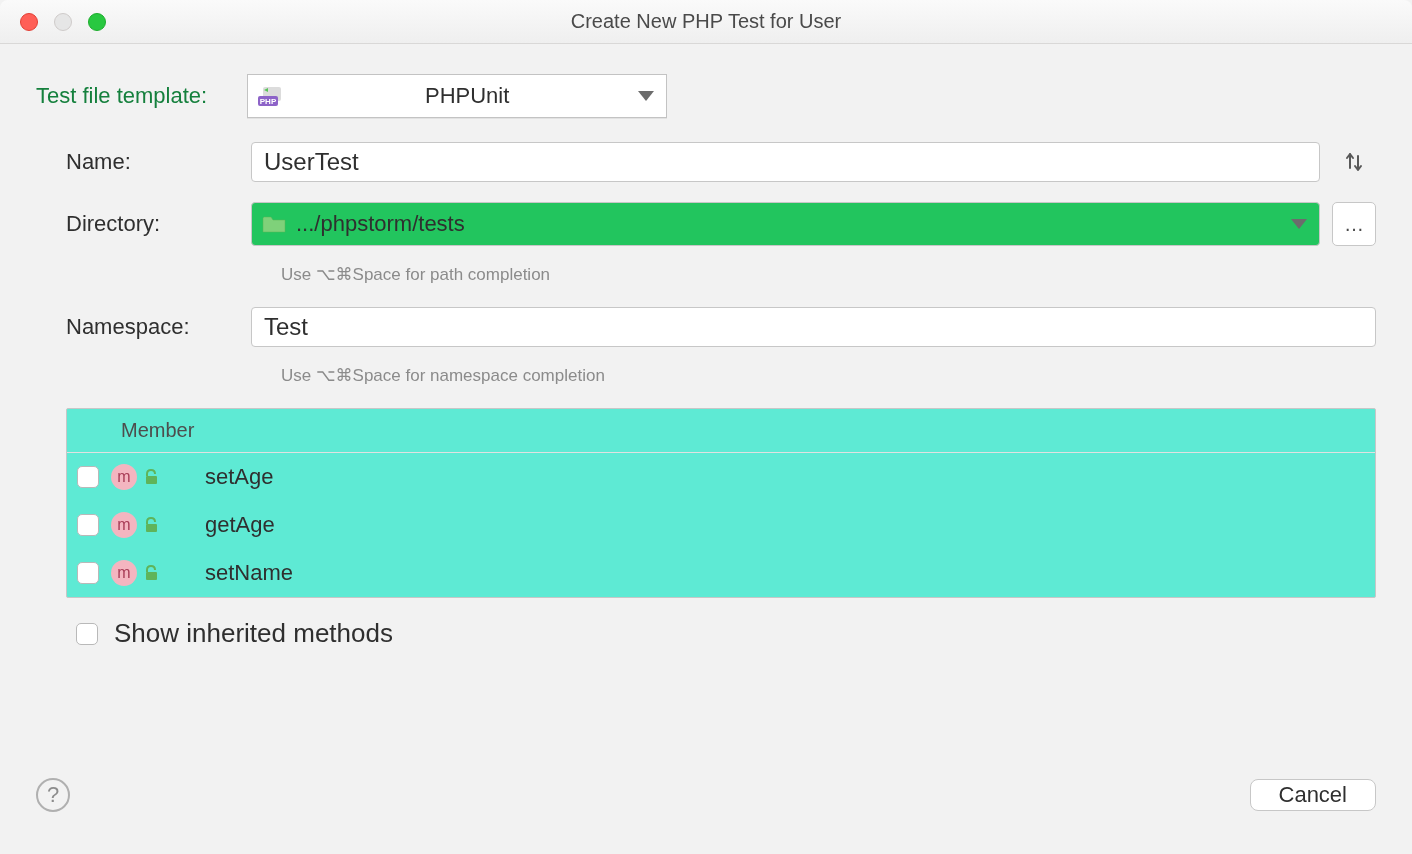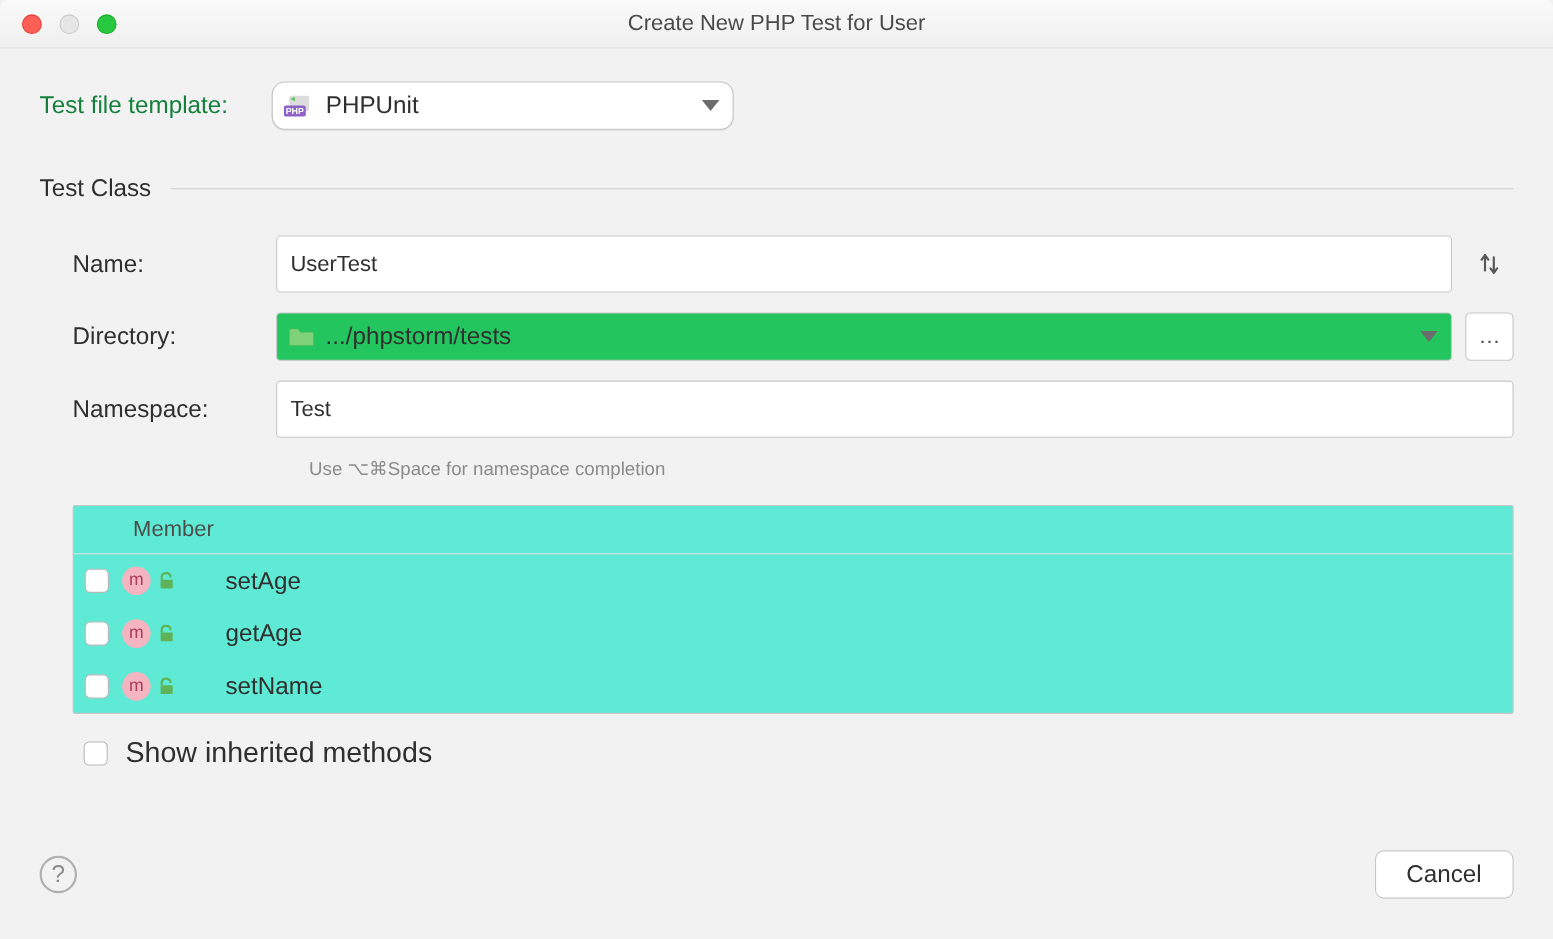--- a/index.html
+++ b/index.html
@@ -65,26 +65,27 @@
   .label {
     font-size: 22px;
     color:#15803d;
   }
   .template-row .label { width: auto; margin-right: 40px; }
 
   .select {
     height: 44px;
     background:#ffffff;
     border:1px solid #c3c3c3;
-    border-radius:12px;
+    border-radius:0;
     display:flex;
     align-items:center;
     padding: 0 12px 0 10px;
     position:relative;
     box-shadow: inset 0 1px 0 #fff, 0 1px 0 #e2e2e2;
+    text-align: center;
   }
   .template-select { width: 420px; }
   .select .s-text { font-size:22px; margin-left:8px; flex:1; }
   .select .caret, .caret {
     width:0; height:0;
     border-left:8px solid transparent;
     border-right:8px solid transparent;
     border-top:10px solid #6c6c6c;
   }
 
@@ -110,25 +111,25 @@
     flex:1;
     height:1px;
     background:#d0d0d0;
   }
 
   .form-area { padding-left: 30px; }
   .form-row { display:flex; align-items:center; margin-bottom: 18px; }
   .flabel { width: 185px; font-size:22px; }
   .input {
     flex:1;
-    height:52px;
+    height:40px;
     border:1px solid #c7c7c7;
     background:#ffffff;
     border-radius:4px;
-    font-size:20px;
+    font-size:24px;
     padding: 0 12px;
     color:#2f2f2f;
     outline:none;
   }
   .sort-btn, .dots-btn {
     width:44px; height:44px;
     margin-left:12px;
     display:flex; align-items:center; justify-content:center;
     font-size:20px;
     color:#4a4a4a;
@@ -215,21 +216,21 @@
     width:34px; height:34px;
     border-radius:50%;
     border:2px solid #b0b0b0;
     color:#8c8c8c;
     display:flex; align-items:center; justify-content:center;
     font-size:22px;
     background:#f2f2f2;
   }
   .spacer { flex:1; }
   .btn {
-    height:44px;
+    height:32px;
     padding: 0 28px;
     font-size:22px;
     border-radius:8px;
     border:1px solid #c7c7c7;
     background:#ffffff;
     display:flex; align-items:center; justify-content:center;
     margin-left:34px;
   }
   .btn.primary {
     background: linear-gradient(#5ea0f3, #2a7be6);
@@ -266,24 +267,20 @@
             <path d="M6 5 L10 3 L10 7 Z" fill="#58c558"></path>
             <rect x="0" y="11" width="20" height="10" rx="2" fill="#8d63c8"></rect>
             <text x="10" y="19" font-size="8" fill="#fff" text-anchor="middle" font-family="Arial" font-weight="bold">PHP</text>
           </svg>
         </span>
         <span class="s-text">PHPUnit</span>
         <span class="caret"></span>
       </div>
     </div>
 
-    <div class="section-header">
-      <span class="stitle">Test Class</span>
-      <div class="line"></div>
-    </div>
 
     <div class="form-area">
 
       <div class="form-row">
         <div class="flabel">Name:</div>
         <input class="input" value="UserTest" style="">
         <div class="sort-btn">
           <svg width="22" height="22" viewBox="0 0 22 22">
             <path d="M7 3 L7 17 M7 3 L4 7 M7 3 L10 7" stroke="#595959" stroke-width="2" fill="none" stroke-linecap="round"></path>
             <path d="M15 19 L15 5 M15 19 L12 15 M15 19 L18 15" stroke="#595959" stroke-width="2" fill="none" stroke-linecap="round"></path>
@@ -299,20 +296,21 @@
               <path d="M1 4 L1 18 L23 18 L23 6 L11 6 L9 3 L2 3 Z" fill="#7fd17a" stroke="#59b554" stroke-width="0.5"></path>
             </svg>
           </span>
           <span class="c-text">.../phpstorm/tests</span>
           <span class="caret"></span>
         </div>
         <div class="dots-btn">
           <span>…</span>
         </div>
       </div>
+      <div class="hint">Use ⌥⌘Space for path completion</div>
 
       <div class="form-row" style="margin-bottom:18px;">
         <div class="flabel">Namespace:</div>
         <input class="input" value="Test" style="">
       </div>
       <div class="hint">Use ⌥⌘Space for namespace completion</div>
 
       <div class="members">
         <div class="members-head">
           <span>Member</span>

